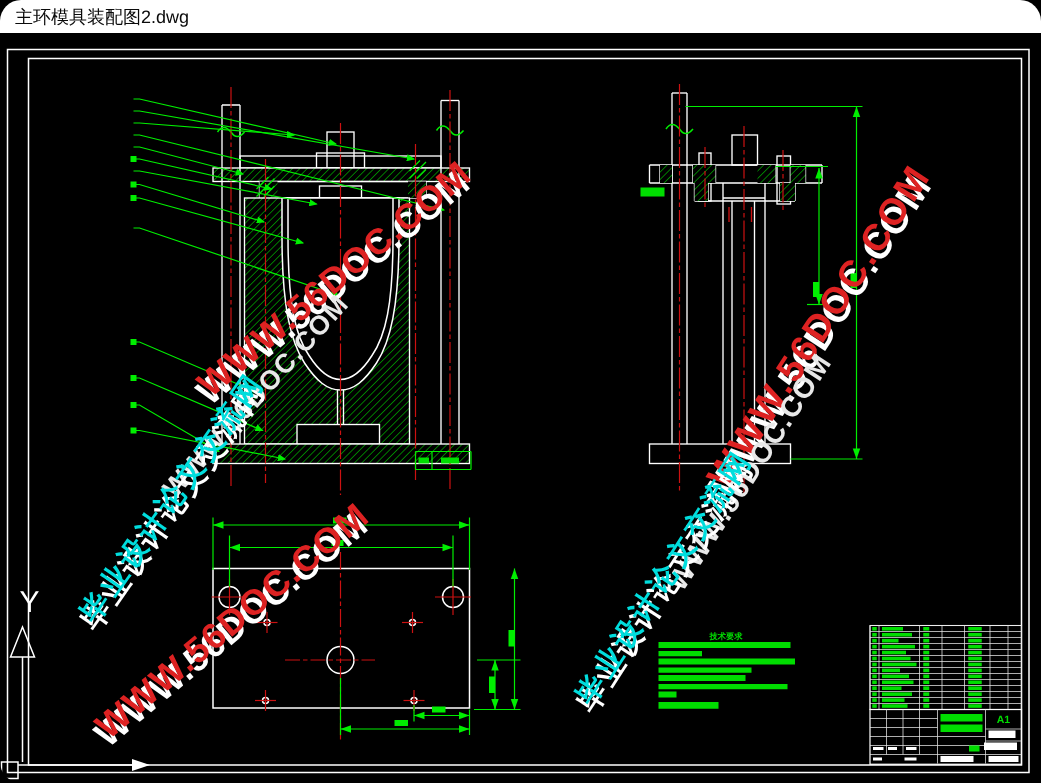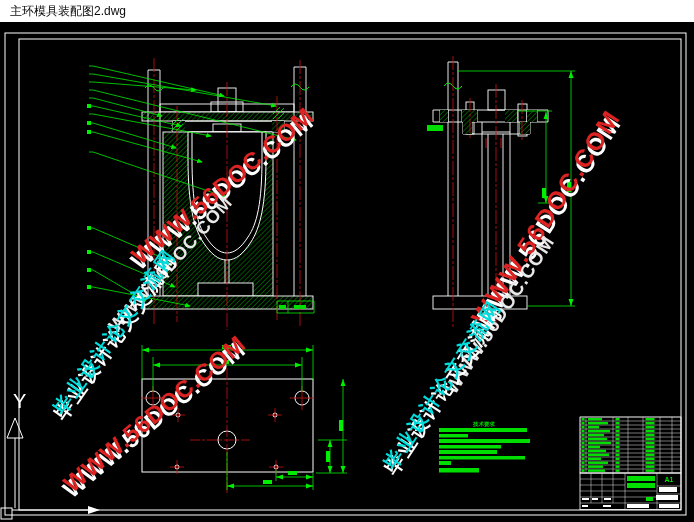--- a/index.html
+++ b/index.html
@@ -1,17 +1,17 @@
 <!DOCTYPE html>
 <html><head>
 <meta charset="utf-8">
 <style>
   html,body{margin:0;padding:0;background:#000;}
   .stage{position:relative;width:694px;height:522px;background:#000;overflow:hidden;
-         font-family:"Liberation Sans", sans-serif;}
+         font-family:"Liberation Sans", sans-serif;border-radius:14px;}
   svg{position:absolute;left:0;top:0;}
   text{font-family:"Liberation Sans", sans-serif;}
   .wm{font-weight:bold;}
 </style>
 </head>
 <body>
 
 <div class="stage">
 <svg width="694" height="522" viewBox="0 0 694 522">
   <defs>

